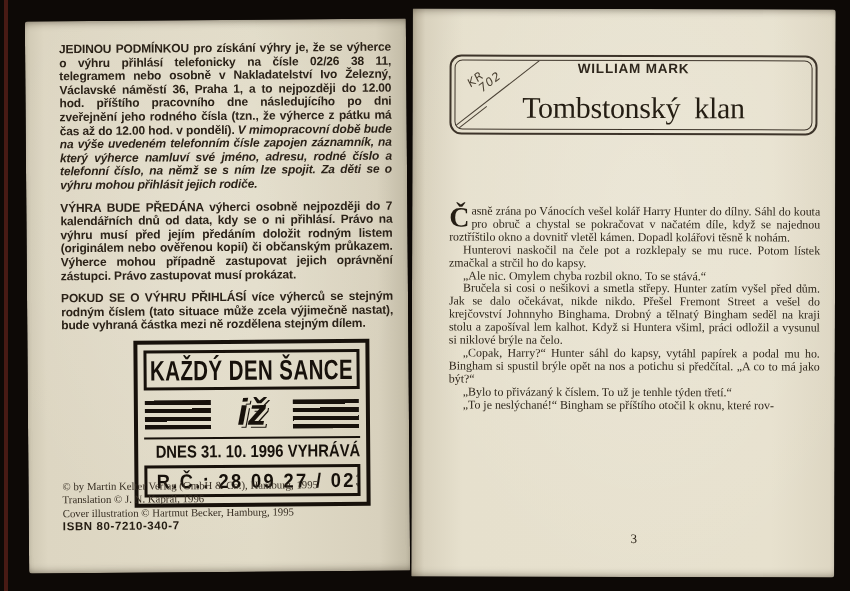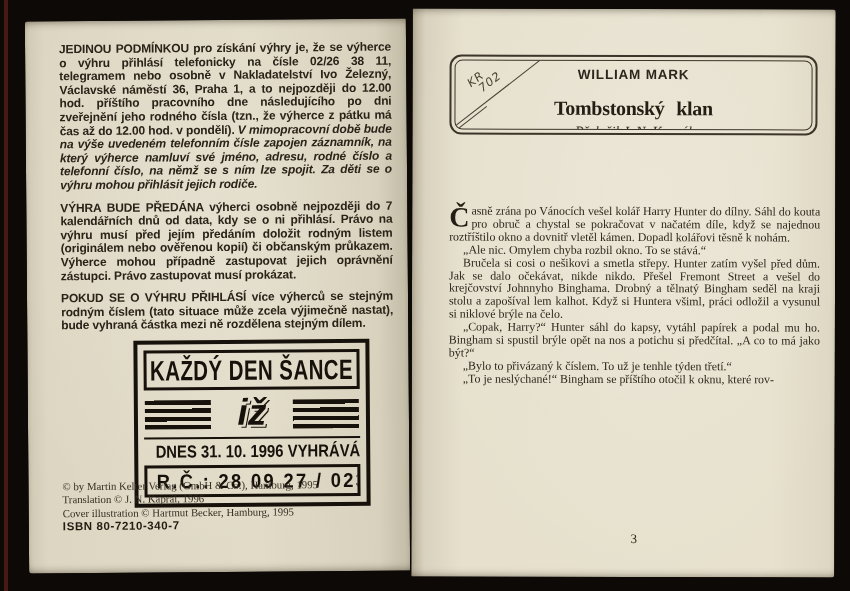--- a/index.html
+++ b/index.html
@@ -100,21 +100,21 @@
     font-family:"DejaVu Sans",sans-serif;font-style:italic;
     font-size:11.5px;line-height:10.5px;color:#4a4031;letter-spacing:1px;
   }
   .stamp .l2{display:block;padding-left:6px;}
   .diag{position:absolute;height:1.3px;background:#4a4135;transform-origin:left center;}
   .diag-long{width:136px;left:-4px;top:68px;transform:rotate(-38deg);}
   .diag-short{width:50px;left:-8px;top:76px;transform:rotate(-38deg);}
 
   .book-author{font-weight:bold;font-size:13.5px;letter-spacing:0.8px;color:#2e261c;margin-top:16px;}
   .book-title{
-    font-family:"Liberation Serif",serif;font-weight:bold;font-size:20px;
+    font-family:"Liberation Serif",serif;font-weight:normal;font-size:30px;
     word-spacing:7px;color:#241d13;margin-top:15px;letter-spacing:-0.3px;
   }
   .book-translator{
     font-family:"Liberation Serif",serif;font-style:italic;font-size:14px;color:#352c21;margin-top:4px;
   }
 
   .bodytext{
     position:absolute;left:37px;top:196px;width:371px;
     font-family:"Liberation Serif",serif;font-size:11.9px;line-height:12.9px;
     text-align:justify;color:#2e261b;
@@ -180,20 +180,21 @@
           <span class="l2">702</span>
         </div>
         <div class="book-author">WILLIAM MARK</div>
         <div class="book-title">Tombstonský klan</div>
         <div class="book-translator">Přeložil J. N. Kaprál</div>
       </div>
     </div>
 
     <div class="bodytext">
       <p class="first"><span class="dropcap">Č</span><span>asně zrána po Vánocích vešel kolář Harry Hunter do dílny. Sáhl do kouta pro obruč a chystal se pokračovat v načatém díle, když se najednou roztříštilo okno a dovnitř vletěl kámen. Dopadl kolářovi těsně k nohám.</span></p>
+      <p>Hunterovi naskočil na čele pot a rozklepaly se mu ruce. Potom lístek zmačkal a strčil ho do kapsy.</p>
       <p>„Ale nic. Omylem chyba rozbil okno. To se stává.“</p>
       <p>Bručela si cosi o nešikovi a smetla střepy. Hunter zatím vyšel před dům. Jak se dalo očekávat, nikde nikdo. Přešel Fremont Street a vešel do krejčovství Johnnyho Binghama. Drobný a tělnatý Bingham seděl na kraji stolu a zapošíval lem kalhot. Když si Huntera všiml, práci odložil a vysunul si niklové brýle na čelo.</p>
       <p>„Copak, Harry?“ Hunter sáhl do kapsy, vytáhl papírek a podal mu ho. Bingham si spustil brýle opět na nos a potichu si předčítal. „A co to má jako být?“</p>
       <p>„Bylo to přivázaný k číslem. To už je tenhle týden třetí.“</p>
       <p>„To je neslýchané!“ Bingham se příštího otočil k oknu, které rov-</p>
     </div>
 
     <div class="pagenum">3</div>
   </div>
 </div>

